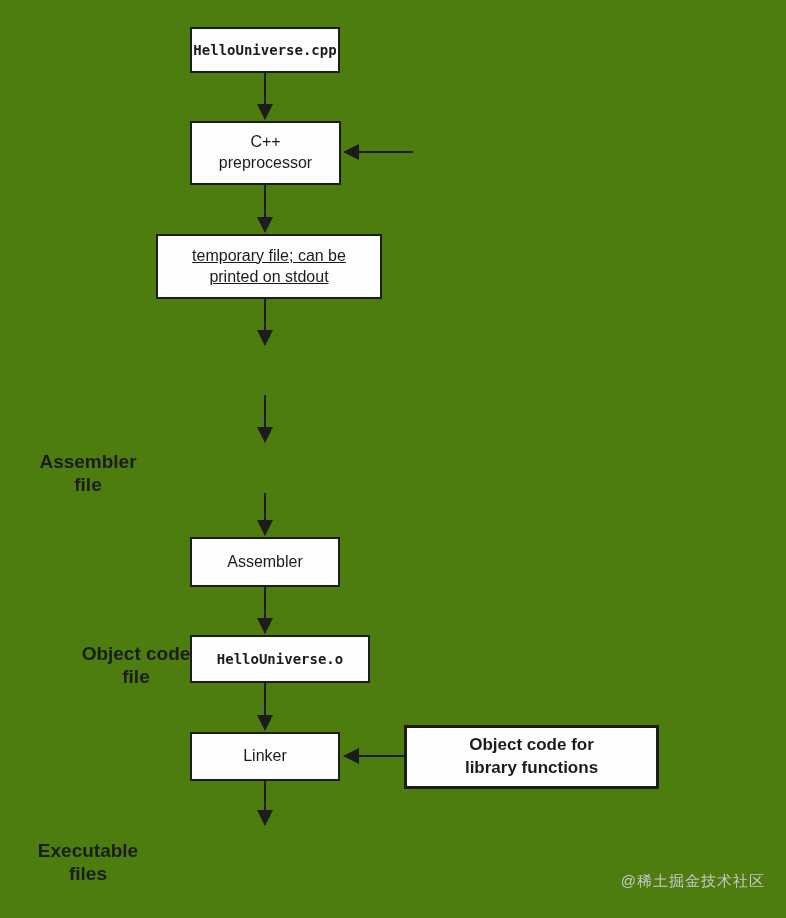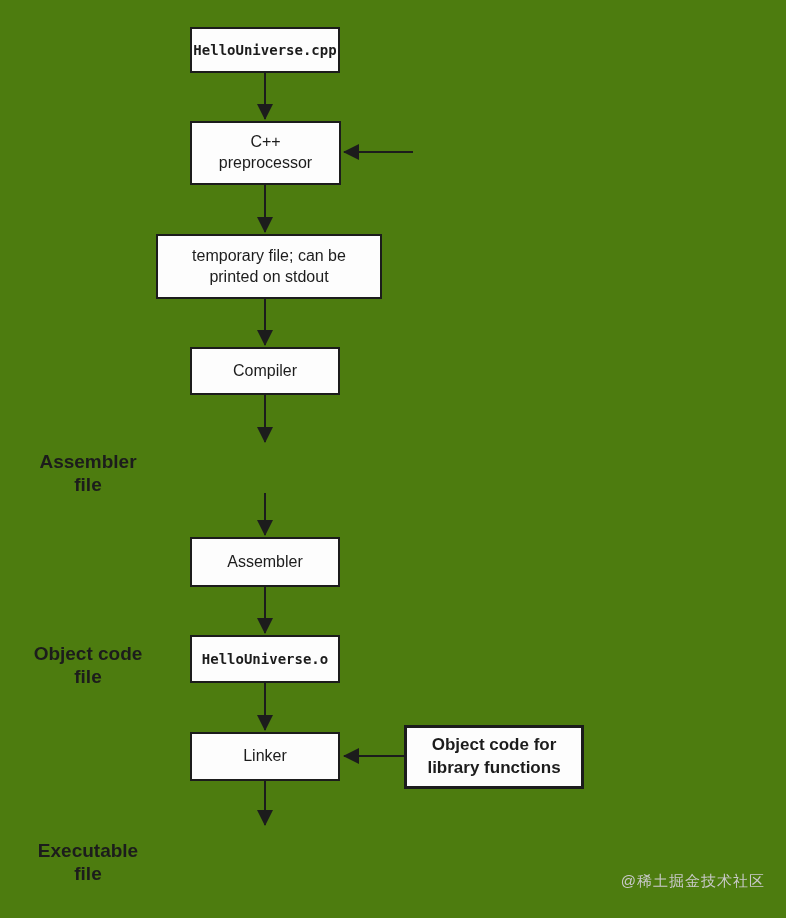--- a/index.html
+++ b/index.html
@@ -91,42 +91,41 @@
       <line x1="413" y1="152" x2="344" y2="152" marker-end="url(#arrow)"></line>
       <line x1="404" y1="756" x2="344" y2="756" marker-end="url(#arrow)"></line>
     </g>
   </svg>
 
   <div class="box mono" style="left:190px; top:27px;  width:150px; height:46px;">HelloUniverse.cpp</div>
 
   <div class="box sans" style="left:190px; top:121px; width:151px; height:64px;">C++
 preprocessor</div>
 
-  <div class="box sans" style="left:156px; top:234px; width:226px; height:65px;">temporary file; can be
+  <div class="box sans" style="left:156px; top:234px; width:226px; height:65px;text-decoration:underline;">temporary file; can be
 printed on stdout</div>
 
-  <div class="box sans" style="left:190px; top:347px; width:150px; height:48px;">Compiler</div>
 
 
   <div class="box sans" style="left:190px; top:537px; width:150px; height:50px;">Assembler</div>
 
-  <div class="box mono" style="left:190px; top:635px; width:150px; height:48px;">HelloUniverse.o</div>
+  <div class="box mono" style="left:190px; top:635px; width:180px; height:48px;">HelloUniverse.o</div>
 
   <div class="box sans" style="left:190px; top:732px; width:150px; height:49px;">Linker</div>
 
 
 
-  <div class="box input-box" style="left:404px; top:725px; width:180px; height:64px;">Object code for
+  <div class="box input-box" style="left:404px; top:725px; width:255px; height:64px;">Object code for
 library functions</div>
 
 
   <div class="stage-label" style="top:450px;">Assembler
 file</div>
 
-  <div class="stage-label" style="top:642px;">Object code
+  <div class="stage-label" style="top:642px;padding-left:48px;">Object code
 file</div>
 
   <div class="stage-label" style="top:839px;">Executable
-file</div>
+files</div>
 
   <div class="watermark">@稀土掘金技术社区</div>
 
 </div>
 
 </body></html>

